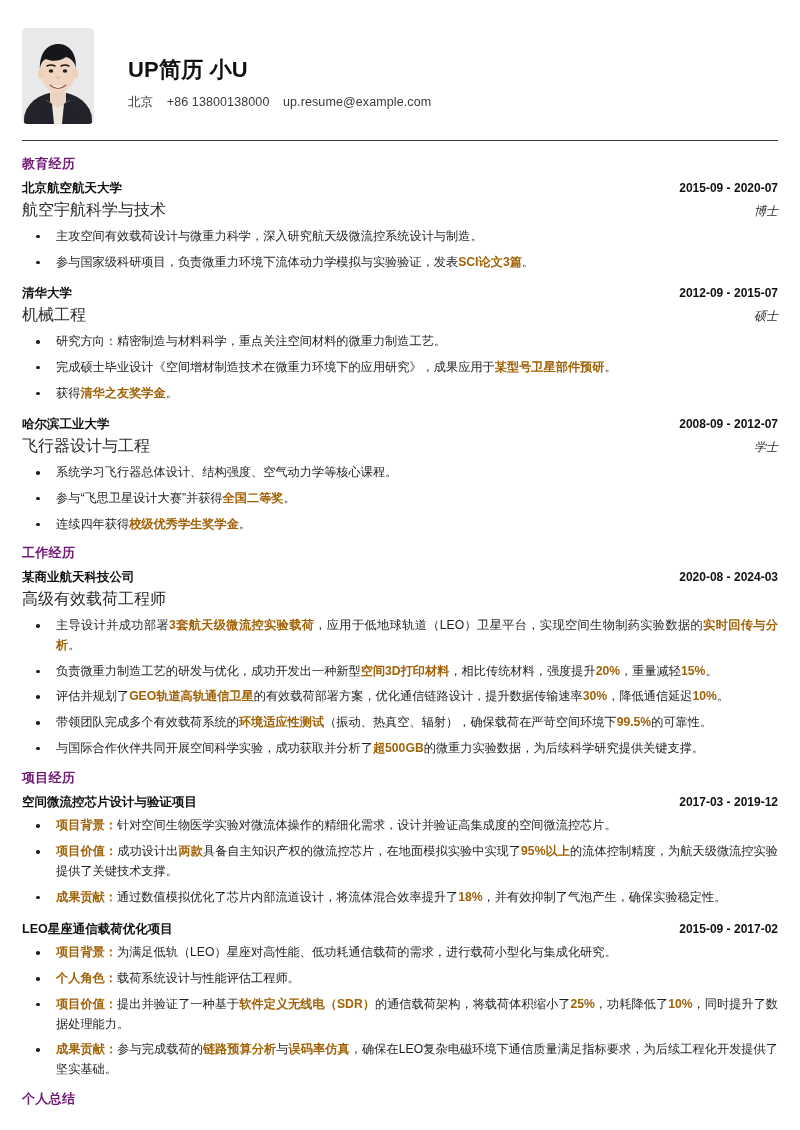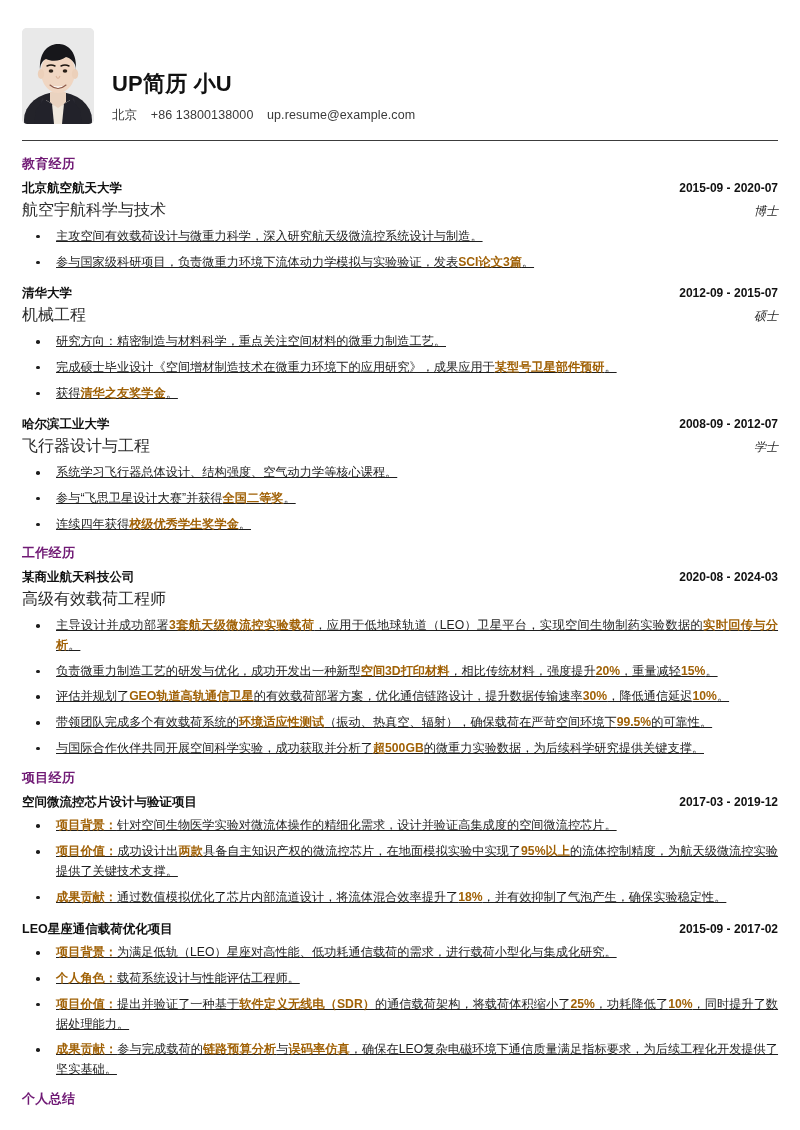--- a/index.html
+++ b/index.html
@@ -20,22 +20,22 @@
     height: 1130px;
     box-sizing: border-box;
     padding: 28px 22px 0 22px;
     position: relative;
     overflow: hidden;
   }
 
   
   .header {
     display: flex;
-    align-items: flex-end;
-    gap: 18px;
+    align-items: center;
+    gap: 34px;
     padding-bottom: 16px;
   }
   .photo {
     width: 72px;
     height: 96px;
     border-radius: 5px;
     background: #e8e8e8;
     overflow: hidden;
     flex: 0 0 auto;
     position: relative;
@@ -115,21 +115,20 @@
     padding: 0;
   }
   .bullets li {
     position: relative;
     padding-left: 34px;
     font-size: 12.2px;
     line-height: 1.62;
     color: #1e1e1e;
     margin-bottom: 6px;
     text-align: justify;
-    text-decoration: underline;
   }
   .bullets li:last-child { margin-bottom: 0; }
   .bullets li::before {
     content: "";
     position: absolute;
     left: 14px;
     top: 8px;
     width: 3.5px;
     height: 3.5px;
     border-radius: 50%;

